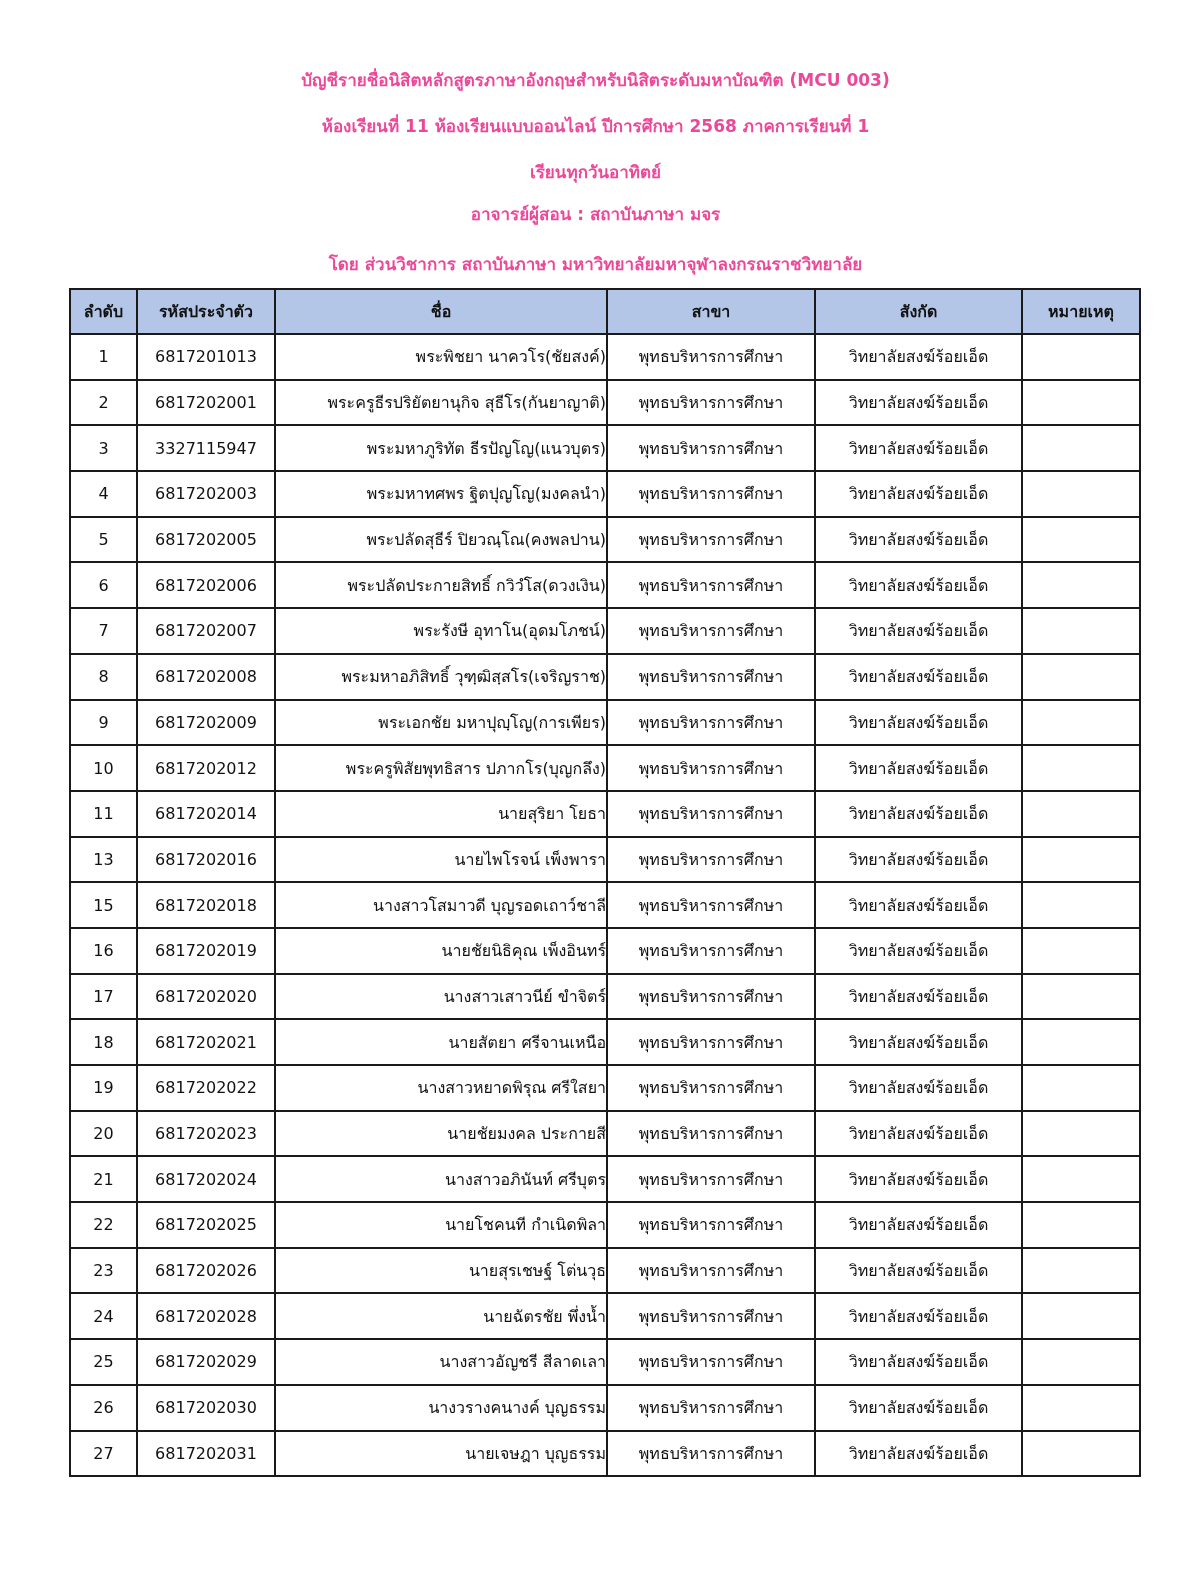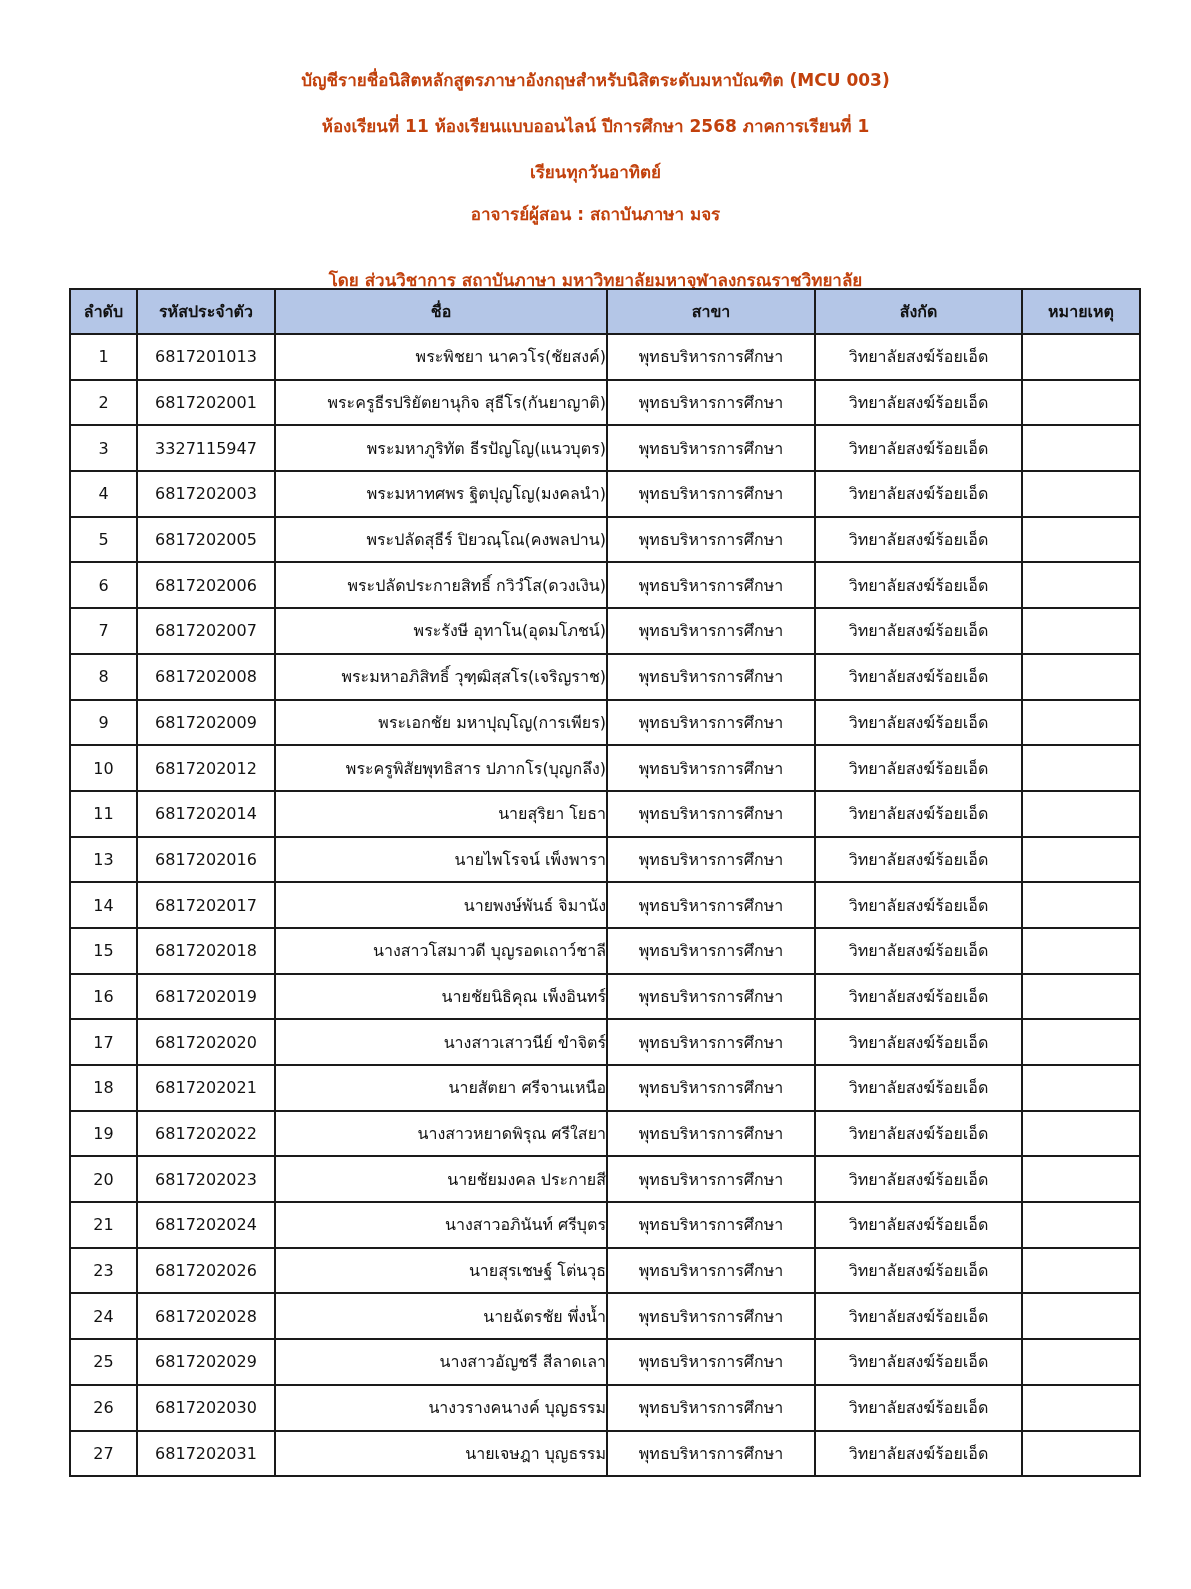--- a/index.html
+++ b/index.html
@@ -3,28 +3,28 @@
 <meta charset="utf-8">
 <style>
   html, body { margin: 0; padding: 0; background: #ffffff; }
   body {
     width: 1191px; height: 1589px; overflow: hidden; position: relative;
     font-family: "DejaVu Sans", "Liberation Sans", sans-serif;
     color: #111111;
   }
   .heading {
     position: absolute; left: 0; width: 1191px; text-align: center;
-    font-weight: bold; font-size: 17px; line-height: 22px; color: #c2410c;
+    font-weight: bold; font-size: 17px; line-height: 22px; color: #ec4899;
   }
   .heading .u { }
   #h1 { top: 69px; }
   #h2 { top: 115px; }
   #h3 { top: 161px; }
   #h4 { top: 203px; }
-  #h5 { top: 269px; }
+  #h5 { top: 253px; }
 
   table.roster {
     position: absolute; left: 69px; top: 288px;
     border-collapse: collapse; table-layout: fixed;
     width: 1070px;
   }
   table.roster th, table.roster td {
     border: 2px solid #1a1a1a;
     padding: 0; overflow: hidden; white-space: nowrap;
     font-size: 16px;
@@ -162,28 +162,20 @@
       </tr>
       <tr>
         <td class="c-num">13</td>
         <td class="c-id">6817202016</td>
         <td class="c-name">นายไพโรจน์ เพ็งพารา</td>
         <td class="c-major">พุทธบริหารการศึกษา</td>
         <td class="c-aff">วิทยาลัยสงฆ์ร้อยเอ็ด</td>
         <td class="c-note"></td>
       </tr>
       <tr>
-        <td class="c-num">14</td>
-        <td class="c-id">6817202017</td>
-        <td class="c-name">นายพงษ์พันธ์ จิมานัง</td>
-        <td class="c-major">พุทธบริหารการศึกษา</td>
-        <td class="c-aff">วิทยาลัยสงฆ์ร้อยเอ็ด</td>
-        <td class="c-note"></td>
-      </tr>
-      <tr>
         <td class="c-num">15</td>
         <td class="c-id">6817202018</td>
         <td class="c-name">นางสาวโสมาวดี บุญรอดเถาว์ชาลี</td>
         <td class="c-major">พุทธบริหารการศึกษา</td>
         <td class="c-aff">วิทยาลัยสงฆ์ร้อยเอ็ด</td>
         <td class="c-note"></td>
       </tr>
       <tr>
         <td class="c-num">16</td>
         <td class="c-id">6817202019</td>
@@ -226,20 +218,28 @@
       </tr>
       <tr>
         <td class="c-num">21</td>
         <td class="c-id">6817202024</td>
         <td class="c-name">นางสาวอภินันท์ ศรีบุตร</td>
         <td class="c-major">พุทธบริหารการศึกษา</td>
         <td class="c-aff">วิทยาลัยสงฆ์ร้อยเอ็ด</td>
         <td class="c-note"></td>
       </tr>
       <tr>
+        <td class="c-num">22</td>
+        <td class="c-id">6817202025</td>
+        <td class="c-name">นายโชคนที กำเนิดพิลา</td>
+        <td class="c-major">พุทธบริหารการศึกษา</td>
+        <td class="c-aff">วิทยาลัยสงฆ์ร้อยเอ็ด</td>
+        <td class="c-note"></td>
+      </tr>
+      <tr>
         <td class="c-num">23</td>
         <td class="c-id">6817202026</td>
         <td class="c-name">นายสุรเชษฐ์ โต่นวุธ</td>
         <td class="c-major">พุทธบริหารการศึกษา</td>
         <td class="c-aff">วิทยาลัยสงฆ์ร้อยเอ็ด</td>
         <td class="c-note"></td>
       </tr>
       <tr>
         <td class="c-num">24</td>
         <td class="c-id">6817202028</td>

